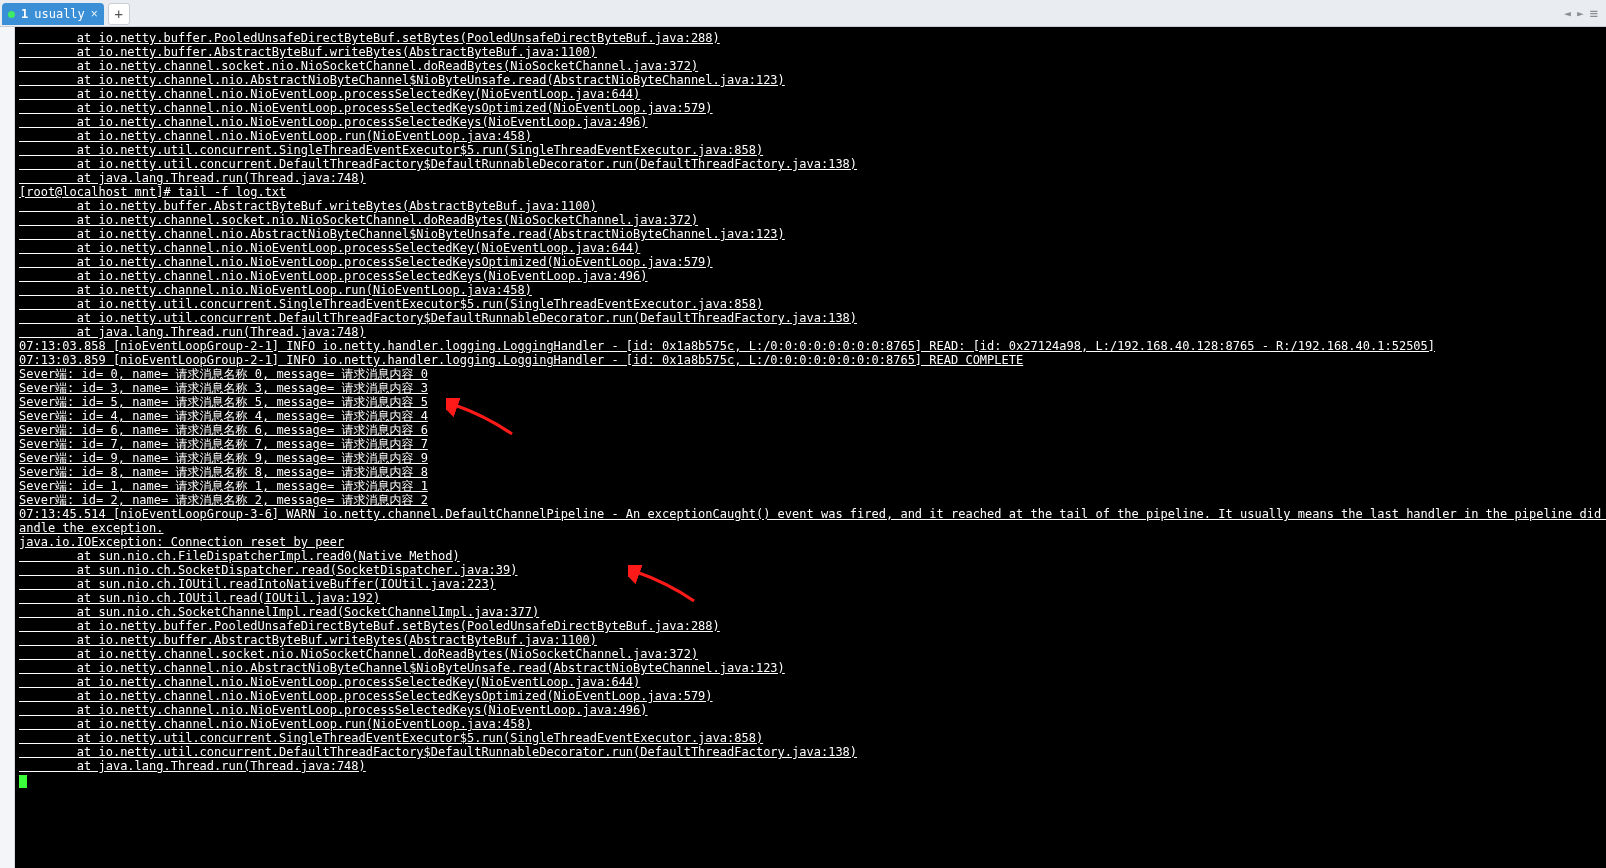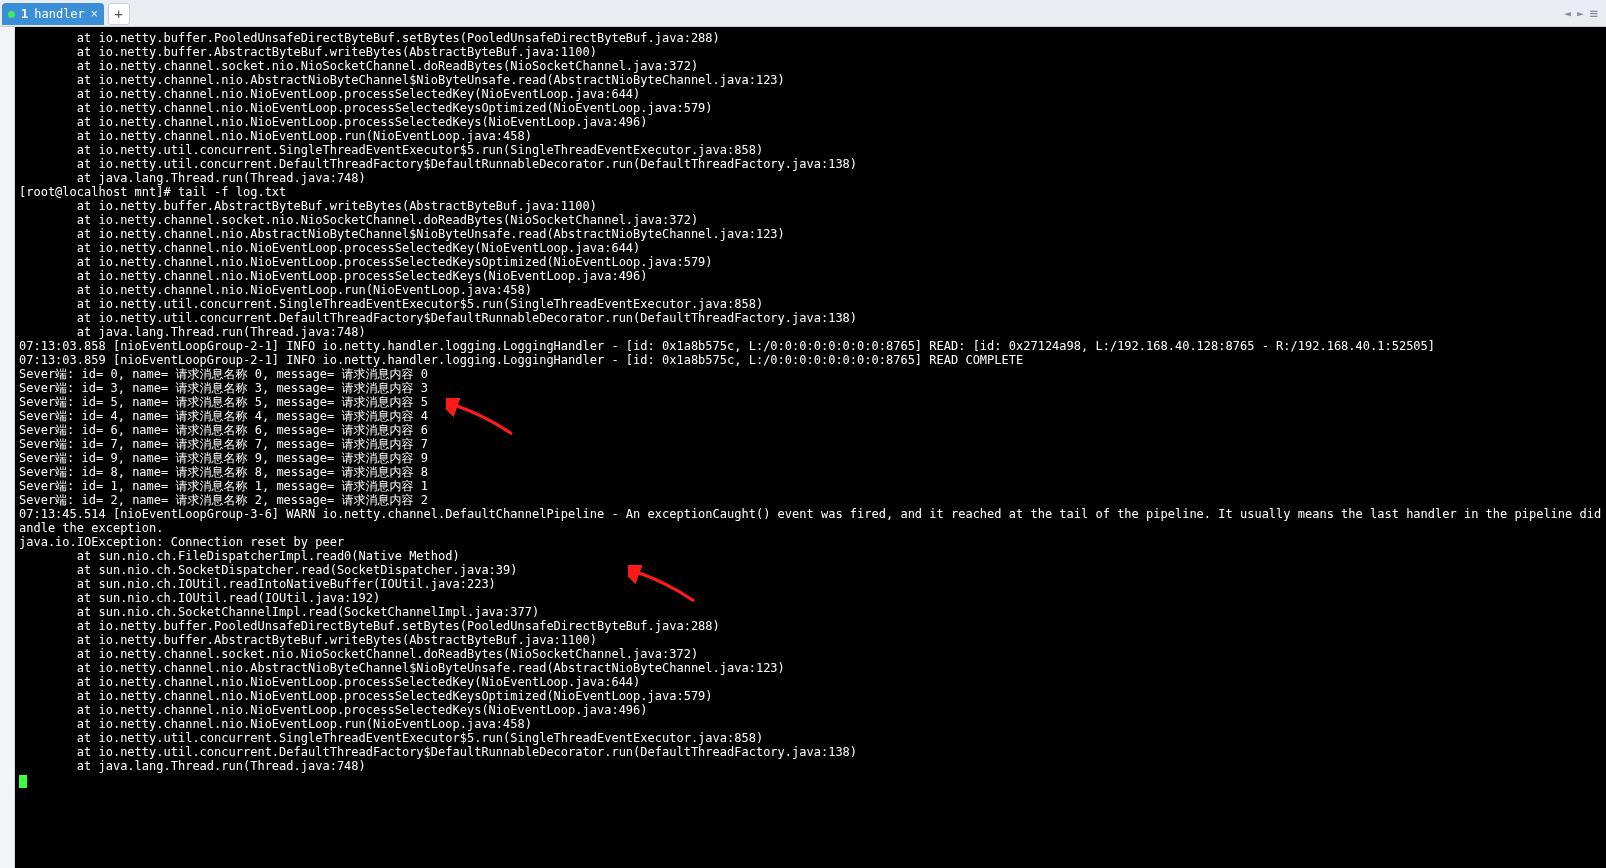--- a/index.html
+++ b/index.html
@@ -74,42 +74,42 @@
     left: 15px; right: 0; top: 27px; bottom: 0;
     background: #000000;
     color: #ffffff;
     padding: 4px 4px 6px 4px;
     overflow: hidden;
     font-family: Consolas, "DejaVu Sans Mono", monospace;
     font-size: 12px;
     line-height: 14px;
     white-space: pre;
   }
-  .terminal .line { white-space: pre; }
+  .terminal .line { white-space: pre; text-decoration: underline; }
   .cursor {
     display: inline-block;
     width: 8px; height: 13px;
     background: #3bff3b;
     vertical-align: bottom;
     margin-top: 2px;
   }
 
   .arrow {
     position: absolute;
     pointer-events: none;
   }
 </style>
 </head>
 <body>
 
 <div class="tabbar">
   <div class="tab">
     <span class="dot"></span>
     <span class="num">1</span>
-    <span class="label">handler</span>
+    <span class="label">usually</span>
     <span class="close">×</span>
   </div>
   <div class="new-tab">+</div>
   <div class="tabbar-right">
     <span class="nav-arrow">◄</span>
     <span class="nav-arrow">►</span>
     <span class="menu-icon">≡</span>
   </div>
 </div>
 

